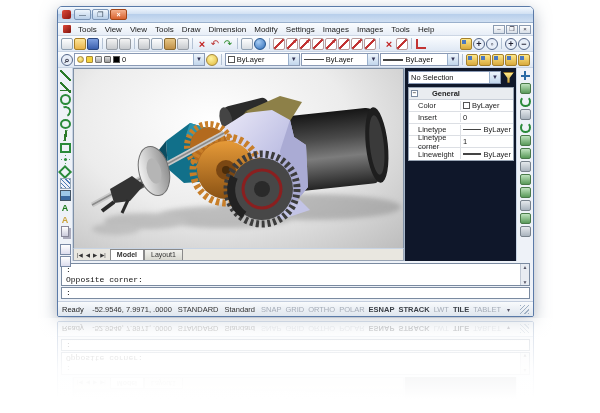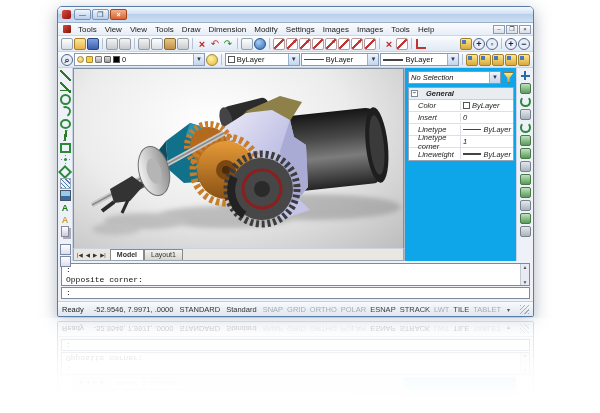--- a/index.html
+++ b/index.html
@@ -97,25 +97,25 @@
   .viewport svg { position:absolute; inset:0; }
 
   .tabbar { height:13px; flex:0 0 13px; background:#e9e7e0; border:1px solid #9aa5b5; border-top:1px solid #c8d4e4;
     display:flex; align-items:flex-end; padding-left:2px; font-size:7px; }
   .tabnav { display:flex; gap:1px; margin-right:3px; align-items:center; height:100%; }
   .tabnav span { font-size:5.5px; color:#333; padding:0 1px; }
   .tab { border:1px solid #8a8a8a; border-bottom:none; padding:0 6px; height:11px; line-height:10px;
     background:linear-gradient(#f2f2ee,#d8d8d0); color:#333; font-size:7px; }
   .tab.active { background:#fff; font-weight:bold; }
 
-  .propcol { width:112px; flex:0 0 112px; background:#0ea5e9; border-left:1px solid #aab8ca; padding:3px 2px 0 3px;font-style:italic; }
+  .propcol { width:112px; flex:0 0 112px; background:#0f172a; border-left:1px solid #aab8ca; padding:3px 2px 0 3px; }
   .prop-sel-row { display:flex; gap:2px; align-items:center; margin-bottom:3px; }
   .prop-sel-row .combo { flex:1; height:13px; }
   .propgrid { background:#fff; border:1px solid #98a4b4; font-size:7.5px; }
-  .pgroup { display:flex; align-items:center; gap:8px; height:12px; background:#e9ecf0; border-bottom:1px solid #c9cfd8;
+  .pgroup { display:flex; align-items:center; gap:14px; height:12px; background:#e9ecf0; border-bottom:1px solid #c9cfd8;
     font-weight:bold; color:#222; padding-left:2px; }
   .pgroup .minus { width:7px; height:7px; border:1px solid #7a8aa0; background:#fff; font-size:6px; line-height:5px; text-align:center; color:#333; }
   .prow { display:flex; height:12px; border-bottom:1px solid #dcdfe4; align-items:center; }
   .prow .plabel { width:52px; flex:0 0 52px; padding-left:9px; color:#222; border-right:1px solid #dcdfe4; }
   .prow .pval { flex:1; display:flex; align-items:center; gap:2px; padding:0 2px; color:#222; }
   .prow .pval .right { margin-left:auto; }
   .pv-line { width:18px; height:1px; background:#444; }
   .pv-line.thick { height:2px; }
 
   .righttools { width:17px; flex:0 0 17px; background:#eef2f8; border-left:1px solid #c8d4e4;
@@ -135,21 +135,21 @@
   .cmdinput { height:12px; background:#fff; border:1px solid #7a8aa0; font-family:"Liberation Mono", monospace; font-size:8px; line-height:10px; color:#111; padding-left:4px; }
 
   
   .statusbar { flex:0 0 15px; display:flex; align-items:center; font-size:7.5px; color:#333;
     background:linear-gradient(#f8fafc,#dfe6ee); border-top:1px solid #c4cede; padding:0 4px; }
   .sb-ready { color:#222; }
   .sb-right { margin-left:auto; display:flex; align-items:center; gap:6px; }
   .sb-field { color:#333; }
   .sb-toggles { display:flex; gap:4px; }
   .sb-toggle { color:#a6adb8; }
-  .sb-toggle.on { color:#3a3f46; font-weight:normal; }
+  .sb-toggle.on { color:#3a3f46; font-weight:bold; }
   .sb-caret { color:#556; font-size:6px; }
   .sb-grip { width:9px; height:9px; margin-left:4px;
     background:repeating-linear-gradient(135deg, #9fb0c4 0 1px, transparent 1px 3px); }
 
   
   #reflection { position:absolute; left:57px; top:321px; width:477px; height:311px;
     transform:scaleY(-1); opacity:.55; pointer-events:none; filter:blur(0.4px); }
   #reflection .window { left:0; top:0; box-shadow:none; }
   .refl-fade { position:absolute; left:0; top:318px; width:600px; height:95px; pointer-events:none;
     background:linear-gradient(rgba(255,255,255,.5), rgba(255,255,255,.92) 55%, #fff 85%); }

